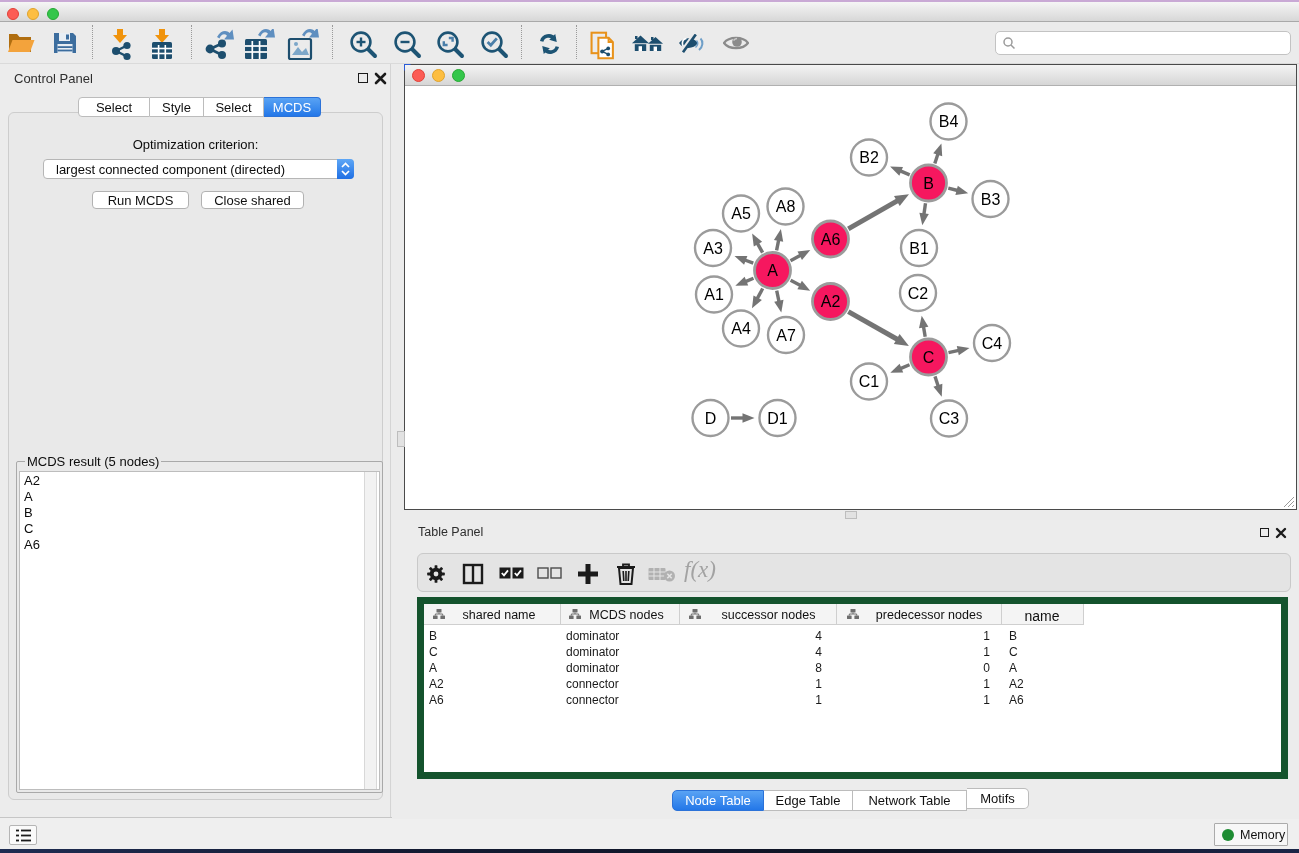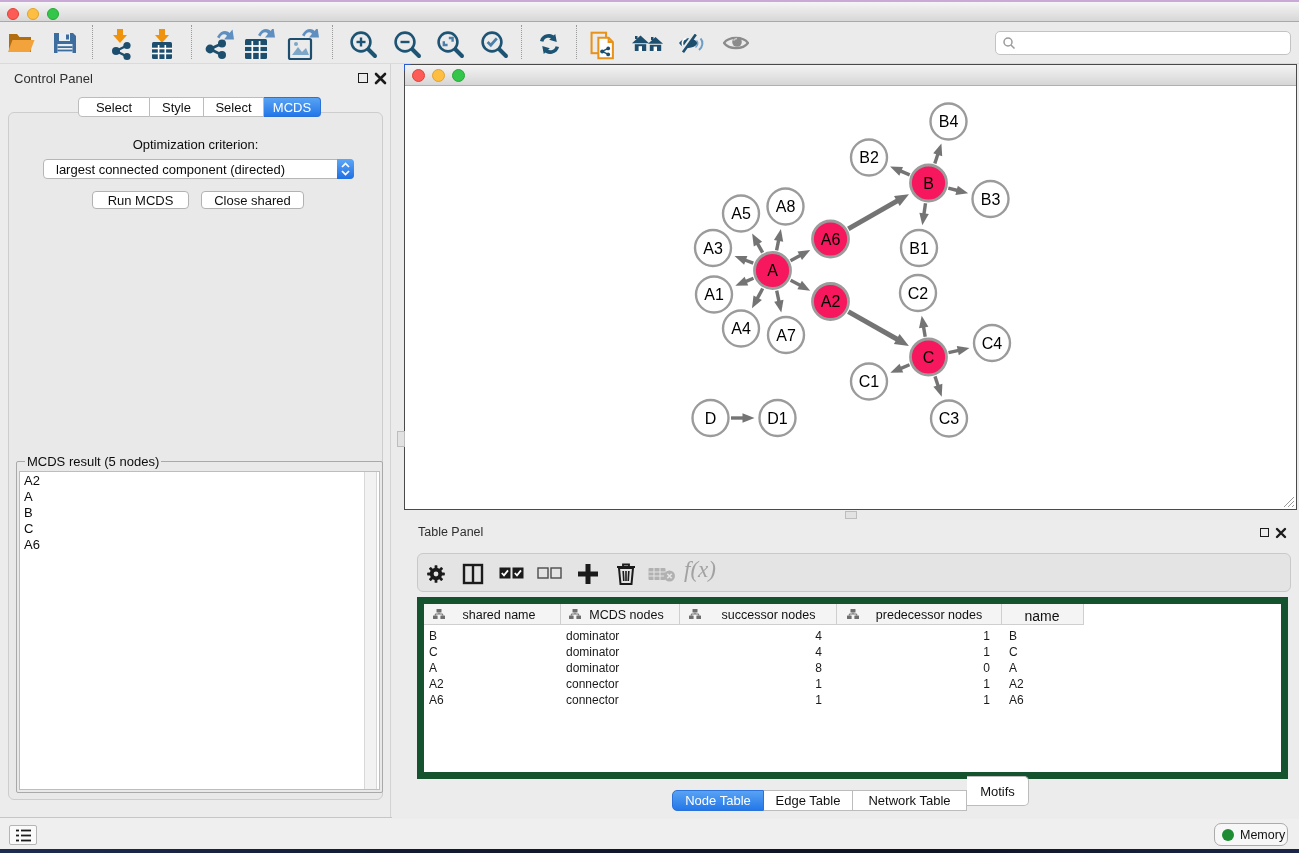--- a/index.html
+++ b/index.html
@@ -214,21 +214,21 @@
         <g stroke="#1b1b1b" stroke-width="1.8">
           <line x1="0" y1="1.5" x2="3" y2="1.5"></line>
           <line x1="5" y1="1.5" x2="15" y2="1.5"></line>
           <line x1="0" y1="6.5" x2="3" y2="6.5"></line>
           <line x1="5" y1="6.5" x2="15" y2="6.5"></line>
           <line x1="0" y1="11.5" x2="3" y2="11.5"></line>
           <line x1="5" y1="11.5" x2="15" y2="11.5"></line>
         </g>
       </svg>
   </div>
-  <div class="abs" style="left:1214px;top:5px;width:74px;height:23px;background:#f7f7f7;border:1px solid #ababab;border-radius:7px;">
+  <div class="abs" style="left:1214px;top:5px;width:74px;height:23px;background:#f7f7f7;border:1px solid #ababab;border-radius:1px;">
     <div style="position:absolute;left:7px;top:5px;width:12px;height:12px;border-radius:50%;background:#1e8c33;"></div>
     <div style="position:absolute;left:25px;top:4px;font-size:12.5px;color:#111;">Memory</div>
   </div>
 </div>
 <div class="abs" style="left:0;top:849px;width:1299px;height:4px;background:linear-gradient(90deg,#1e2c52,#131b33 30%,#0e1322 70%,#1a2547);"></div>
 
 <div class="abs" style="left:404px;top:64px;width:893px;height:446px;background:#fff;border:1px solid #4a4a4a;">
     <svg class="abs" style="left:-1px;top:-1px;" width="7" height="7" viewBox="0 0 7 7">
       <path d="M0 0 L7 0 L0 7 Z" fill="#2a5bd7"></path>
     </svg>
@@ -477,14 +477,14 @@
     <div class="abs" style="left:5px;top:89px;font-size:12px;color:#1a1a1a;">A6</div>
     <div class="abs" style="left:142px;top:89px;font-size:12px;color:#1a1a1a;">connector</div>
     <div class="abs" style="left:255px;top:89px;width:143px;text-align:right;font-size:12px;color:#1a1a1a;">1</div>
     <div class="abs" style="left:412px;top:89px;width:154px;text-align:right;font-size:12px;color:#1a1a1a;">1</div>
     <div class="abs" style="left:585px;top:89px;font-size:12px;color:#1a1a1a;">A6</div>
   </div>
 
   <div class="tabbtn tabsel" style="left:280px;top:270px;width:92px;height:21px;border-radius:5px 0 0 5px;">Node Table</div>
   <div class="tabbtn" style="left:372px;top:270px;width:89px;height:21px;border-left:none;">Edge Table</div>
   <div class="tabbtn" style="left:461px;top:270px;width:114px;height:21px;border-left:none;">Network Table</div>
-  <div class="tabbtn" style="left:575px;top:256px;width:62px;height:30px;border-radius:0 5px 5px 0;border-left:none;">Motifs</div>
+  <div class="tabbtn" style="left:575px;top:268px;width:62px;height:21px;border-radius:0 5px 5px 0;border-left:none;">Motifs</div>
 </div>
 
 </body></html>

